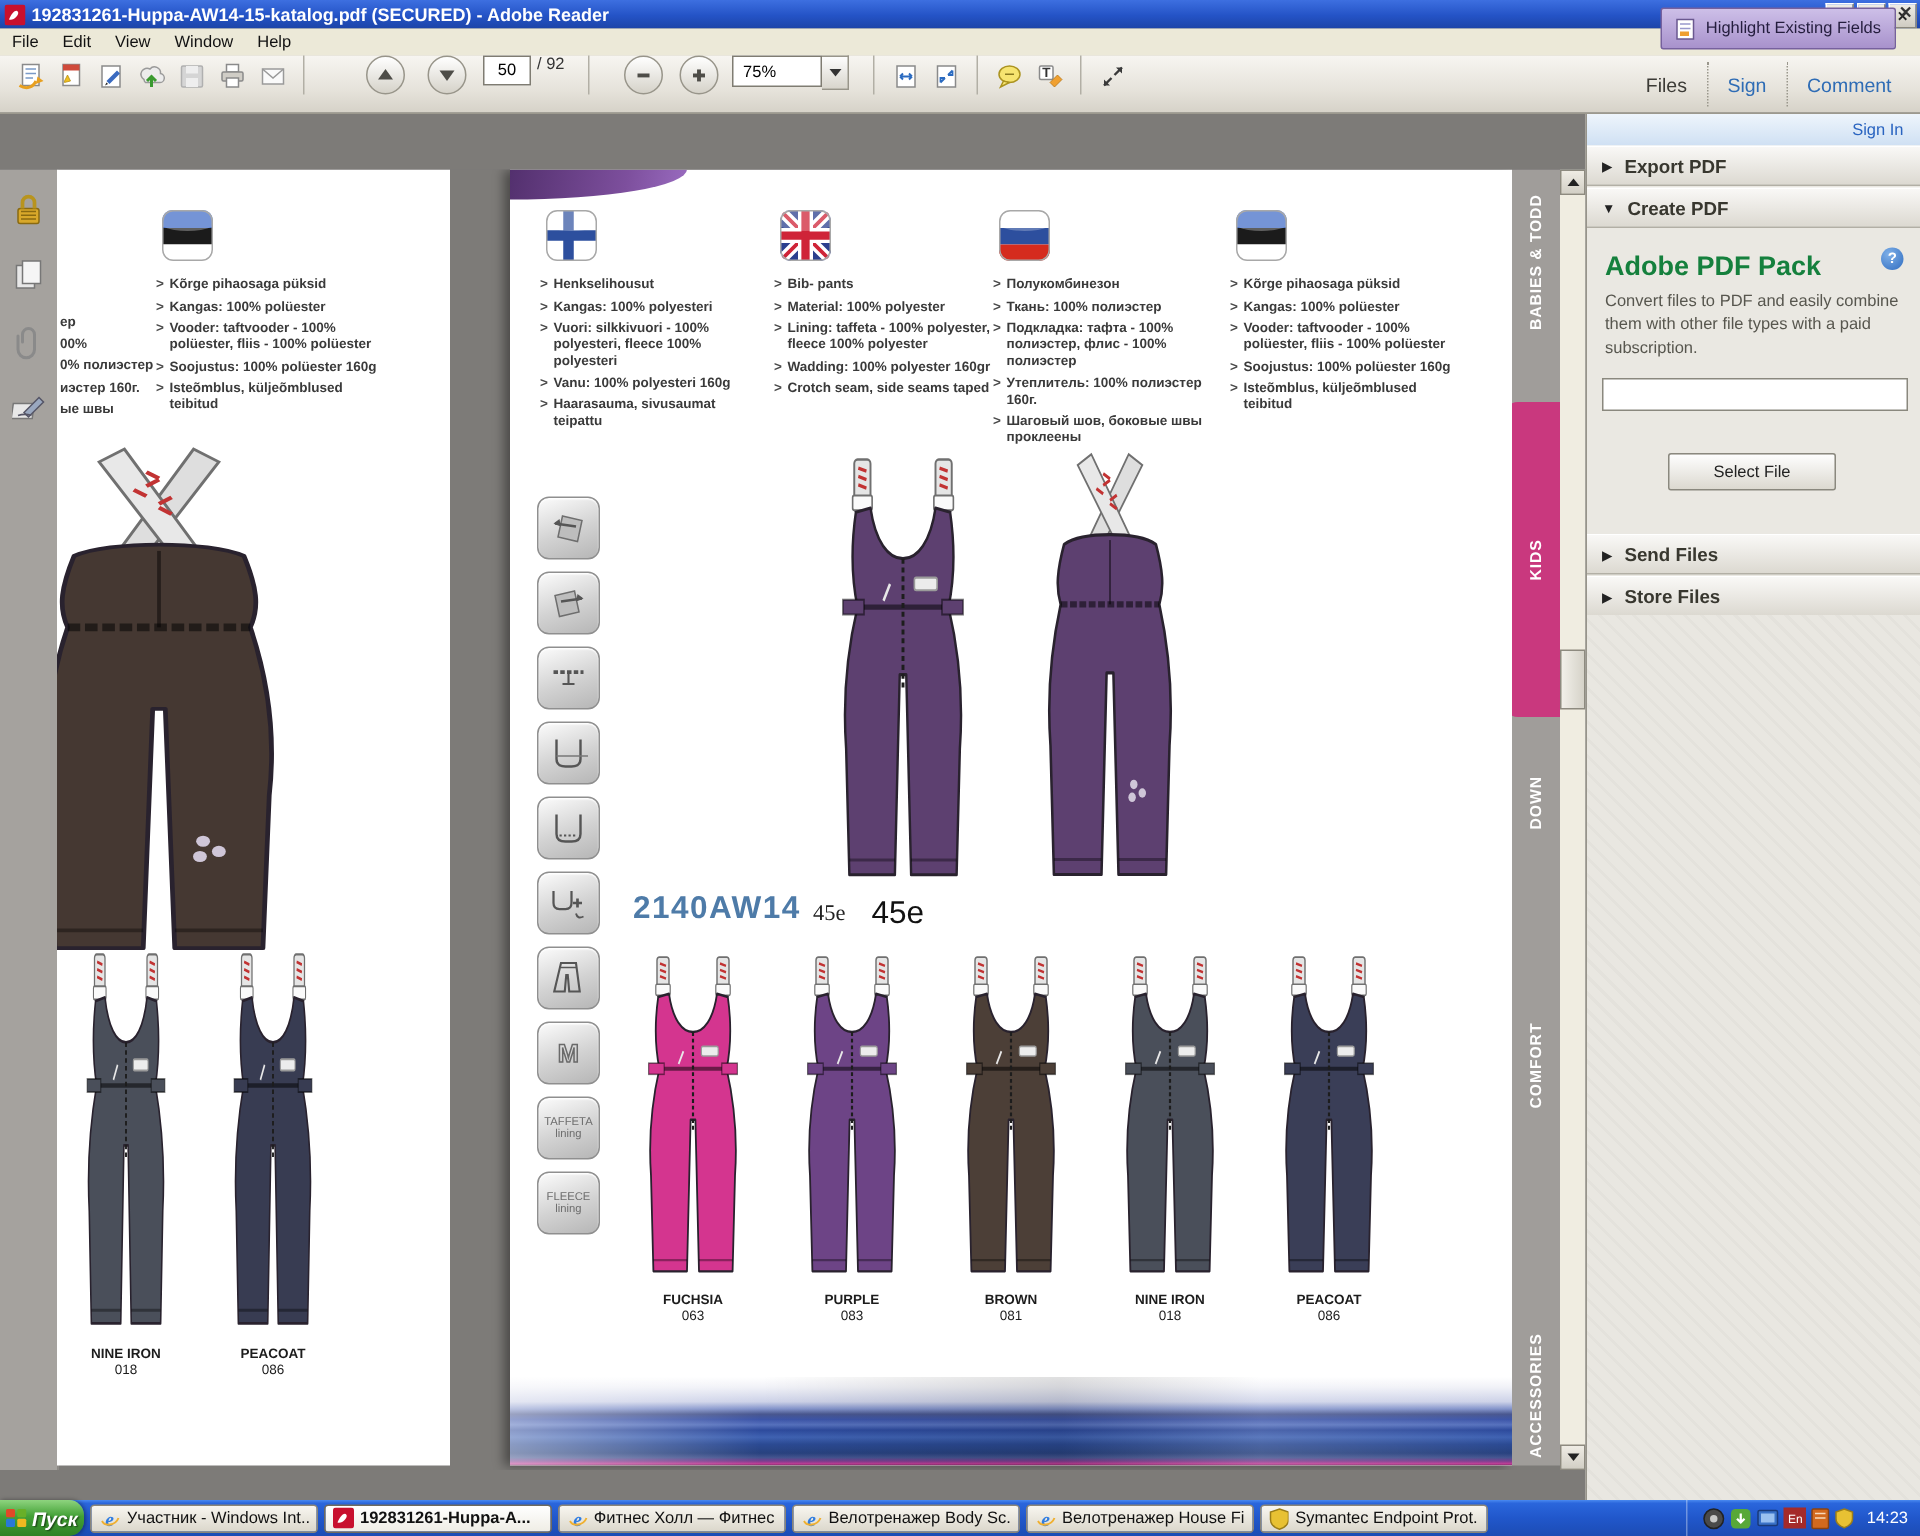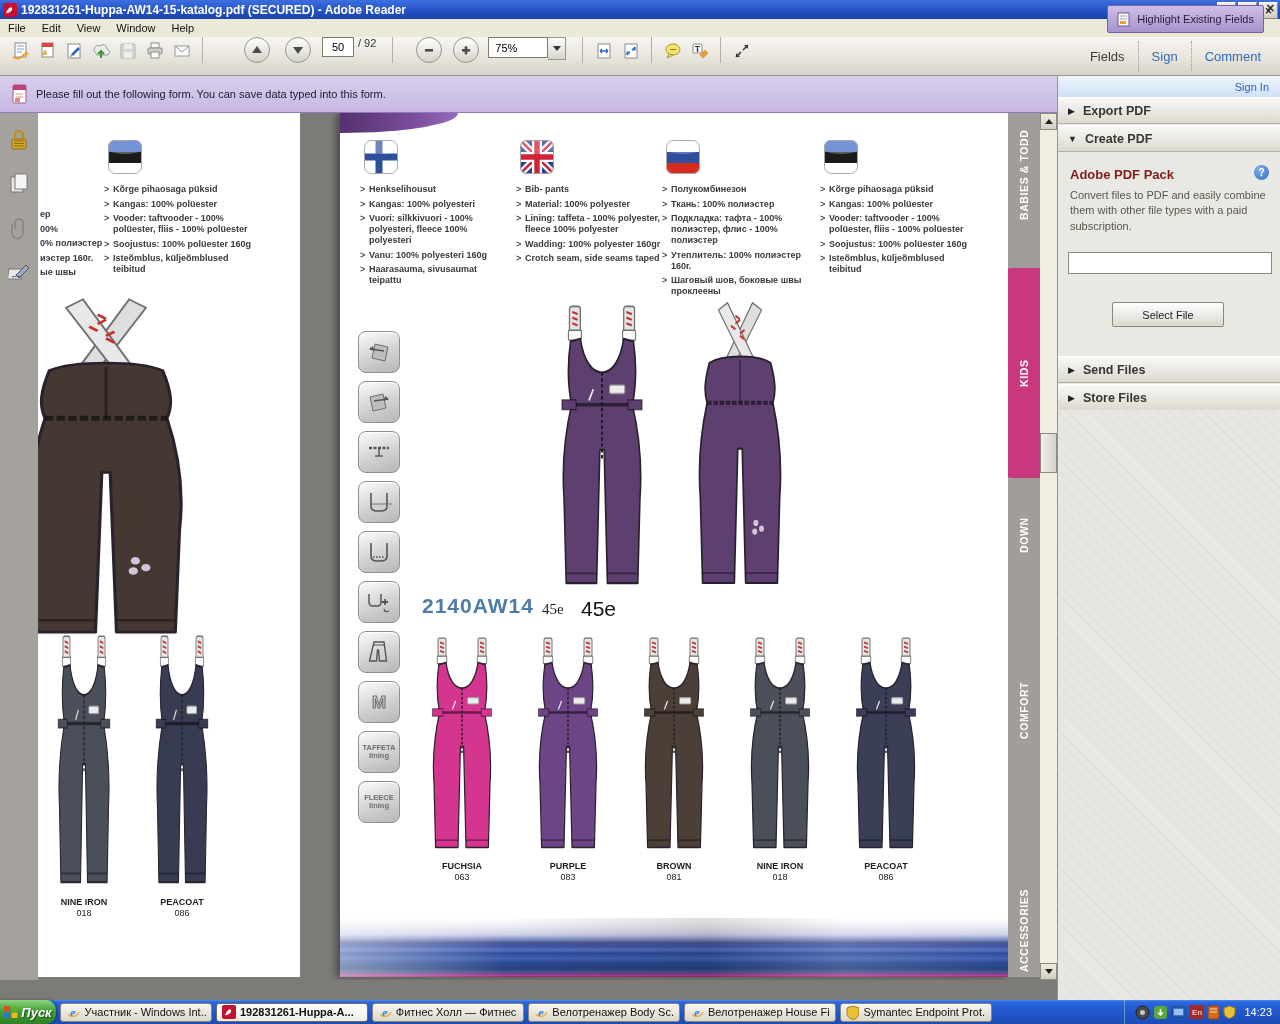--- a/index.html
+++ b/index.html
@@ -34,21 +34,21 @@
   #notif .msg{font-size:11px;color:#1d1733;margin-left:8px;}
   #hef-btn{position:absolute;right:16px;top:5px;height:26px;padding:0 9px;background:linear-gradient(180deg,#cdbfe8,#a892cc);border:1px solid #76619e;border-radius:2px;display:flex;align-items:center;gap:5px;font-size:11px;color:#241d3d;}
   
   #panel{left:1057px;top:76px;width:223px;height:924px;background:#eae8e2;border-left:1px solid #97948a;box-sizing:border-box;}
   #signin-row{left:0;top:0;width:223px;height:21px;background:linear-gradient(180deg,#eef5fc,#cfe0f3);display:flex;justify-content:flex-end;align-items:center;}
   #signin-row span{font-size:11px;color:#2a64c0;margin-right:12px;}
   .phdr{left:0;width:223px;height:27px;background:linear-gradient(180deg,#f9f8f6,#dcd9d1);border-top:1px solid #fff;border-bottom:1px solid #b2afa5;display:flex;align-items:center;box-sizing:border-box;}
   .phdr .tri{margin:0 8px 0 10px;font-size:9px;color:#222;}
   .phdr .lbl{font-size:12.5px;font-weight:bold;color:#38372f;}
   #pack{left:0;top:77px;width:223px;height:230px;}
-  #pack h3{margin:14px 0 0 12px;font-size:13px;color:#7f1d1d;}
+  #pack h3{margin:14px 0 0 12px;font-size:18px;color:#15803d;}
   #help-icon{position:absolute;right:12px;top:12px;width:15px;height:15px;border-radius:50%;background:radial-gradient(circle at 35% 30%,#7fb0e8,#2f6cc0);color:#fff;font-size:10px;font-weight:bold;display:flex;align-items:center;justify-content:center;}
   #pack .desc{margin:6px 12px 0 12px;font-size:11px;line-height:1.4;color:#57564e;}
   #pack .sel-lbl{margin:16px 0 0 12px;font-size:11px;color:#1a55c0;}
   #file-input{position:absolute;left:10px;top:176px;width:198px;height:18px;border:1px solid #8a887e;background:#fff;}
   #select-file{position:absolute;left:54px;top:226px;width:112px;height:25px;background:linear-gradient(180deg,#fefefe,#dcd9d0);border:1px solid #8a887e;border-radius:2px;font-size:11px;color:#222;font-family:"Liberation Sans",sans-serif;}
   #panel-fill{left:0;top:334px;width:223px;height:590px;background:repeating-linear-gradient(45deg,#e9e7e1 0 6px,#e4e2dc 6px 8px);}
   
   #doc{left:0;top:113px;width:1057px;height:867px;background:#7d7b78;overflow:hidden;}
   #toolstrip{left:0;top:0;width:38px;height:867px;background:#a5a29e;border-right:1px solid #8b8884;}
   .strip-ico{position:absolute;left:8px;}
@@ -69,21 +69,21 @@
   .lang-col{position:absolute;top:27px;width:152px;}
   .flag{display:block;margin-left:4px;}
   .bullets{margin-top:10px;}
   .b-item{position:relative;padding-left:9px;font-size:9px;font-weight:bold;color:#3a3a3a;line-height:11px;margin-bottom:3.5px;}
   .b-item::before{content:">";position:absolute;left:0;top:0;color:#4a4a4a;}
   #fragments{position:absolute;left:2px;top:86px;width:120px;}
   #fragments .b-item{padding-left:0;}
   #fragments .b-item::before{content:"";}
   .feature-col{position:absolute;left:18px;top:218px;}
   .ficon{width:40px;height:40px;border-radius:8px;background:linear-gradient(160deg,#fcfcfc,#d2d2d2 55%,#b6b6b6);border:1px solid #8f8f8f;box-shadow:inset 0 1px 1px #fff;display:flex;flex-direction:column;align-items:center;justify-content:center;margin-bottom:8px;}
-  .ficon .t1{font-size:7.5px;font-weight:bold;color:#6d6d6d;line-height:8px;}
+  .ficon .t1{font-size:7.5px;font-weight:normal;color:#6d6d6d;line-height:8px;}
   .main-bibs{position:absolute;left:0;top:0;width:668px;height:600px;--suit:#5d4070;}
   #swoosh{position:absolute;left:0;top:0;width:118px;height:20px;background:linear-gradient(100deg,#53306e,#7d4f9d 65%,#9a6cc0);border-radius:0 0 100% 0 / 0 0 100% 0;}
   .p-code{position:absolute;left:82px;top:481px;font-size:21px;font-weight:bold;color:#4e7ba8;letter-spacing:1px;}
   .p-small{position:absolute;left:202px;top:488px;font-family:"Liberation Serif",serif;font-size:15px;color:#222;}
   .p-big{position:absolute;left:241px;top:484px;font-size:21px;color:#111;}
   #variants{position:absolute;left:74px;top:524px;width:530px;display:flex;gap:10px;}
   .variant{width:96px;text-align:center;--suit:#888;}
   .variant svg{display:block;}
   .v-name{font-size:9px;font-weight:bold;color:#1c1c1c;margin-top:6px;}
   .v-code{font-size:9px;color:#1c1c1c;margin-top:1px;}
@@ -324,36 +324,27 @@
       </div>
     <div class="vsep"></div>
     <div class="tbtn">
         <svg width="20" height="20">
           <path d="M4 16l5-5M16 4l-5 5" stroke="#3a3a3a" stroke-width="1.6"></path>
           <path d="M4 16v-4l4 4zM16 4v4l-4-4z" fill="#3a3a3a"></path>
         </svg>
       </div>
   </div>
   <div id="tb-right">
-    <div class="rt rt-dark">Fields</div>
+    <div class="rt rt-dark">Files</div>
     <div class="dot"></div>
     <div class="rt rt-blue">Sign</div>
     <div class="dot"></div>
     <div class="rt rt-blue">Comment</div>
   </div>
 
-  <div id="notif" class="abs">
-    <svg width="16" height="20" style="margin-left:12px">
-        <rect x="1" y="1" width="13" height="18" rx="1.5" fill="#fff" stroke="#a05a8a"></rect>
-        <rect x="1" y="1" width="13" height="5" fill="#c2407a"></rect>
-        <path d="M4 10h7M4 13h7" stroke="#c98" stroke-width="1"></path>
-        <rect x="3" y="14" width="5" height="4" fill="#d88"></rect>
-      </svg>
-    <span class="msg">Please fill out the following form. You can save data typed into this form.</span>
-  </div>
   <div id="hef-btn" class="abs">
     <svg width="15" height="15">
         <rect x="1" y="1" width="11" height="13" fill="#fff" stroke="#6a5890"></rect>
         <path d="M3 4h7M3 7h7" stroke="#99c" stroke-width="1"></path>
         <rect x="3" y="9" width="6" height="3" fill="#f0a030"></rect>
       </svg>
     <span>Highlight Existing Fields</span>
   </div>
 
   <div id="panel" class="abs">

